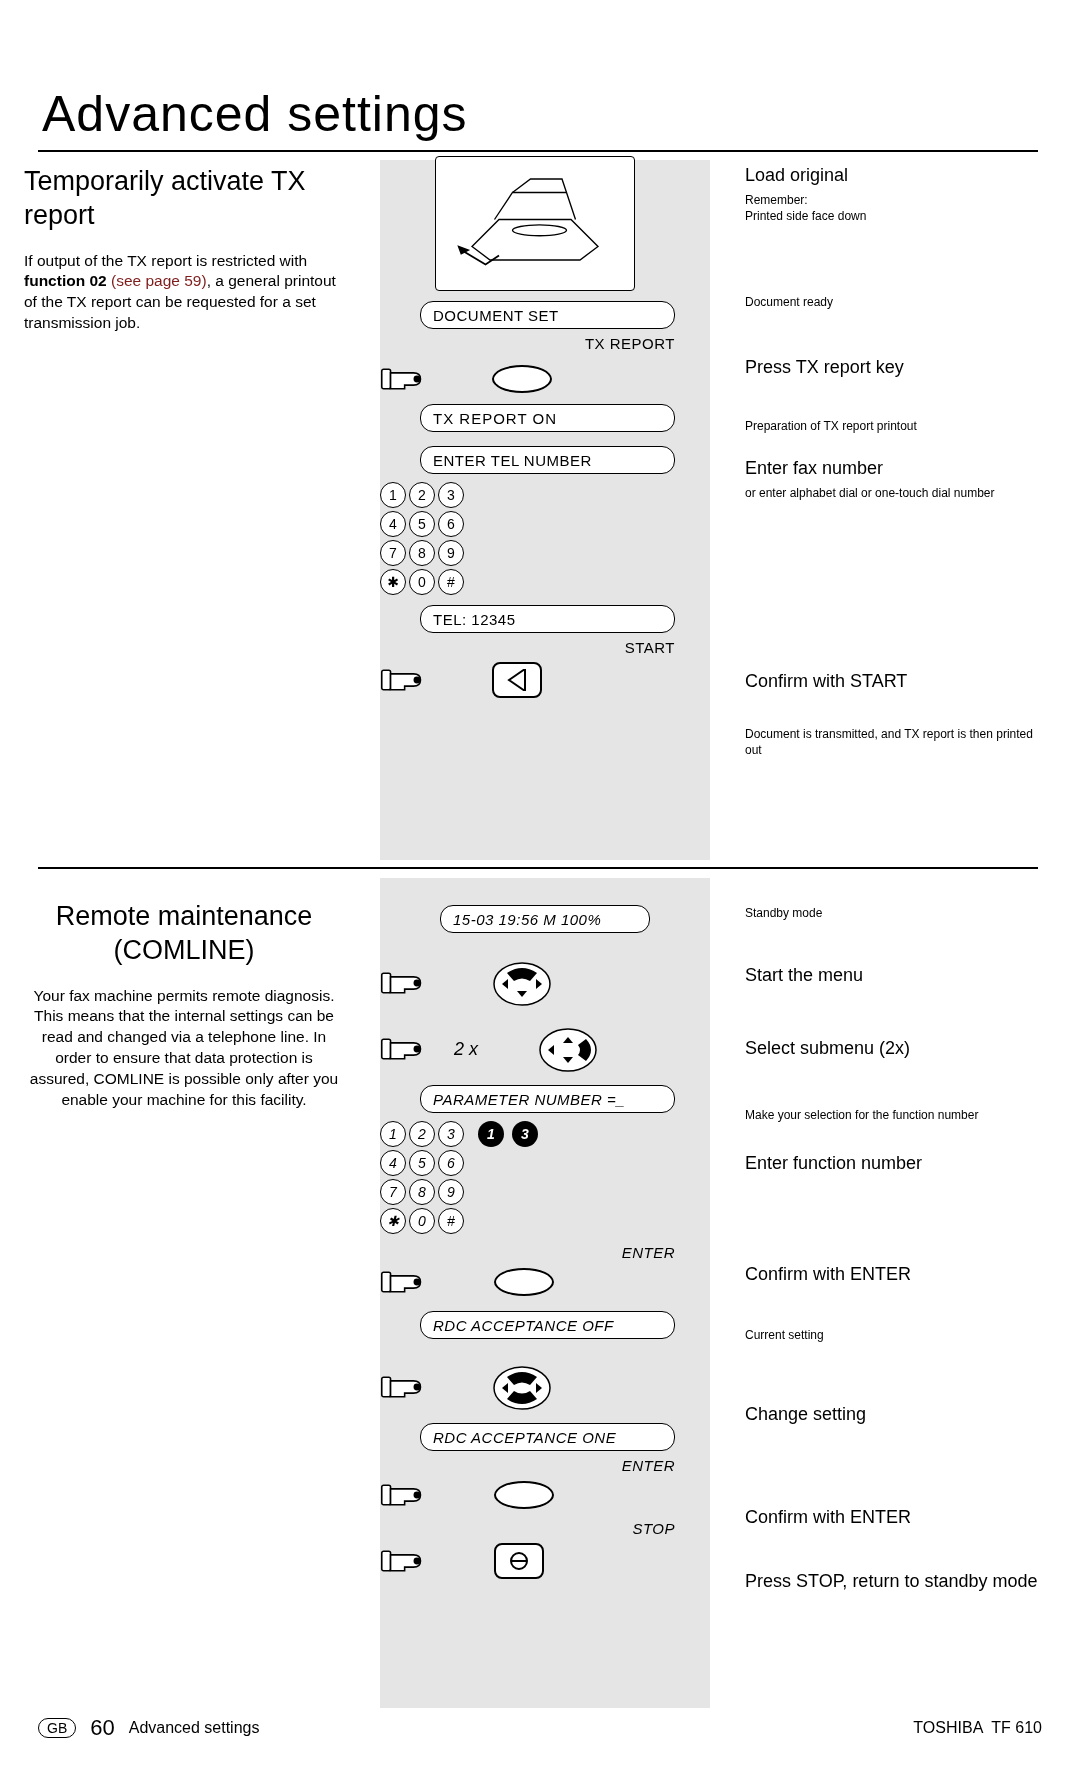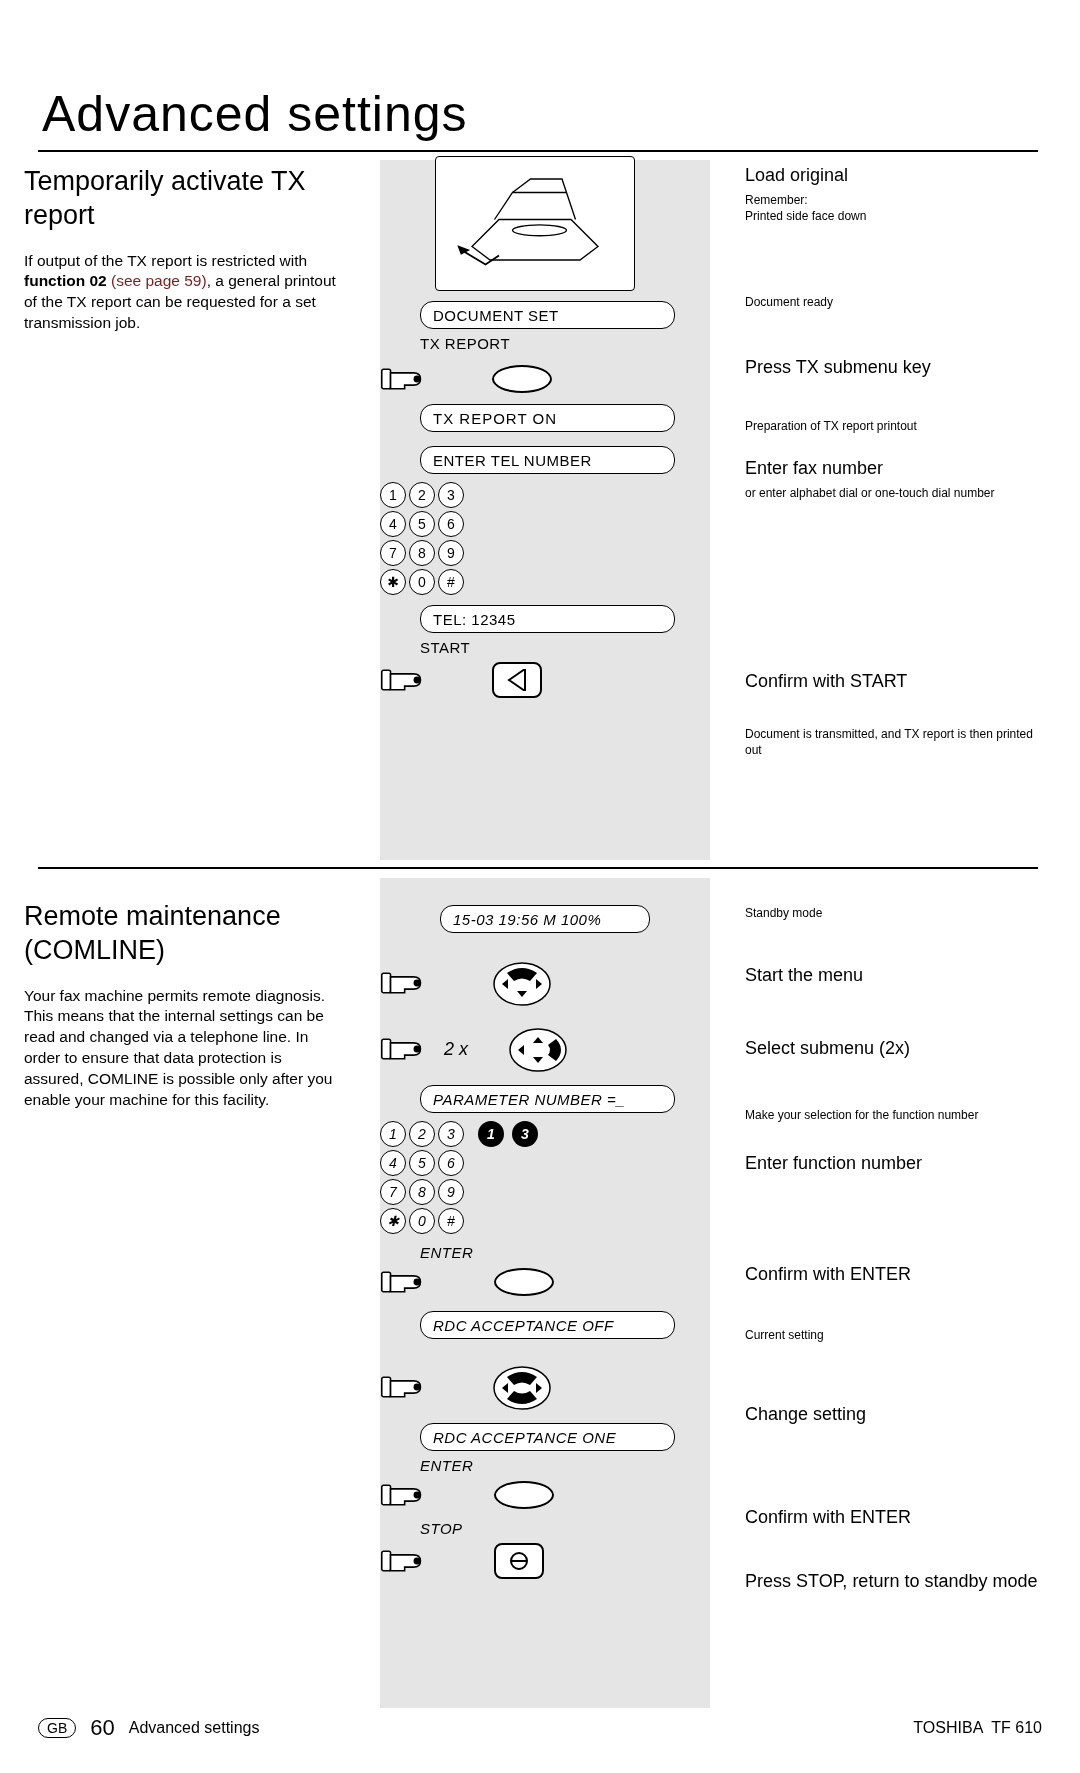--- a/index.html
+++ b/index.html
@@ -54,21 +54,21 @@
     display:flex; align-items:center;
     padding: 0 12px;
     font-size:15px;
     letter-spacing:0.5px;
     background:#fff;
     width: 255px;
     margin-left:40px;
     font-weight:400;
   }
   .lcd-label {
-    text-align:left; font-size:15px; letter-spacing:0.5px;
+    text-align:right; font-size:15px; letter-spacing:0.5px;
     width:255px; margin-left:40px; margin-top:6px; margin-bottom:6px;
     font-weight:400;
   }
 
   .hand-icon {
     width:44px; height:30px;
     display:inline-block;
   }
   .hand-icon svg { width:44px; height:30px; }
 
@@ -216,37 +216,37 @@
   </div>
 </div>
 
 <div class="col-right" style="top:165px;">
   <div class="step-h">Load original</div>
   <div class="step-sub">Remember:</div>
   <div class="step-sub">Printed side face down</div>
   <div style="height:70px;"></div>
   <div class="step-sub">Document ready</div>
   <div style="height:46px;"></div>
-  <div class="step-h">Press TX submenu key</div>
+  <div class="step-h">Press TX report key</div>
   <div style="height:34px;"></div>
   <div class="step-sub">Preparation of TX report printout</div>
   <div style="height:24px;"></div>
   <div class="step-h">Enter fax number</div>
   <div class="step-sub">or enter alphabet dial or one-touch dial number</div>
   <div style="height:170px;"></div>
   <div class="step-h">Confirm with START</div>
   <div style="height:28px;"></div>
   <div class="step-sub">Document is transmitted, and TX report is then printed out</div>
 </div>
 
 <div class="hr-mid"></div>
 
 <div class="gray-col" style="top:878px; height:830px;"></div>
 
-<div class="col-left" style="top:900px;">
+<div class="col-left" style="top:900px;text-align:center;">
   <h2 class="section-h">Remote maintenance (COMLINE)</h2>
   <p class="body-text">Your fax machine permits remote diagnosis. This means that the internal settings can be read and changed via a telephone line. In order to ensure that data protection is assured, COMLINE is possible only after you enable your machine for this facility.</p>
 </div>
 
 <div class="col-mid" style="top:905px;font-style:italic;">
   <div class="lcd" style="width:210px;margin-left:60px;">15-03 19:56  M 100%</div>
 
   <div style="display:flex;align-items:center;gap:8px;margin-top:28px;">
     <span class="hand-icon">
       <svg viewBox="0 0 50 34">
@@ -263,21 +263,21 @@
       <svg viewBox="0 0 60 46" width="60" height="46">
         <ellipse cx="30" cy="23" rx="28" ry="21" fill="#fff" stroke="#000" stroke-width="1.5"></ellipse>
         <path d="M 15 12 Q 30 2 45 12 L 38 20 Q 30 15 22 20 Z" fill="#000"></path>
         <polygon points="30,36 25,30 35,30" fill="#000"></polygon>
         <polygon points="10,23 16,18 16,28" fill="#000"></polygon>
         <polygon points="50,23 44,18 44,28" fill="#000"></polygon>
       </svg>
     </span>
   </div>
 
-  <div style="display:flex;align-items:center;gap:12px;margin-top:22px;">
+  <div style="display:flex;align-items:center;gap:22px;margin-top:22px;">
     <span class="hand-icon">
       <svg viewBox="0 0 50 34">
           <g stroke="#000" stroke-width="1.8" fill="#fff">
             <rect x="2" y="6" width="10" height="22" rx="2"></rect>
             <path d="M12 10 L38 10 Q46 10 46 17 Q46 24 38 24 L28 24 L28 28 L12 28 Z"></path>
             <circle cx="42" cy="17" r="3" fill="#000"></circle>
           </g>
         </svg>
     </span>
     <span style="font-size:18px;width:40px;text-align:center;">2 x</span>

